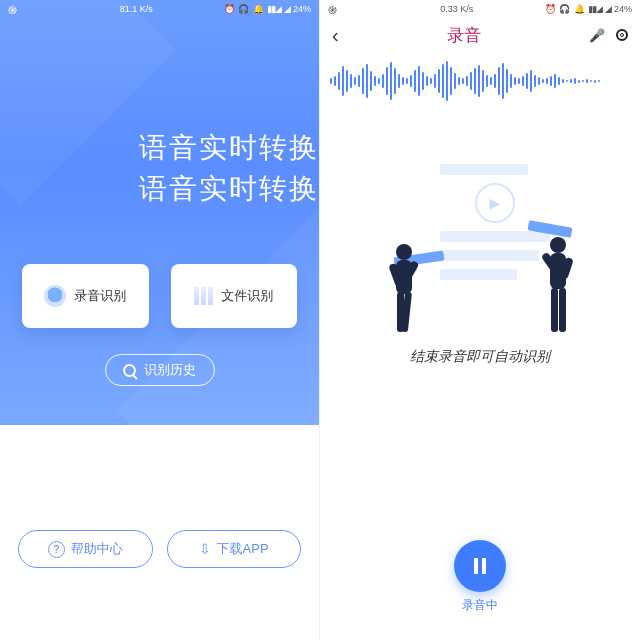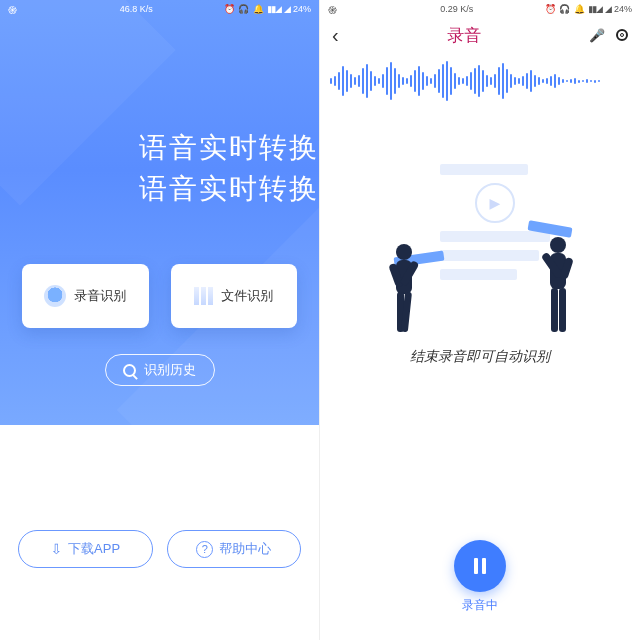--- a/index.html
+++ b/index.html
@@ -127,21 +127,21 @@
 </head>
 <body>
 
 <div class="phone phone-left">
   <div class="hero">
     <div class="hero-shapes"></div>
     <div class="status-bar dark">
       <div class="status-left">
           <span class="spiral">֍</span>
         </div>
-      <div class="status-center"><span>46.8 K/s</span></div>
+      <div class="status-center"><span>81.1 K/s</span></div>
       <div class="status-right">
         <span>⏰</span>
         <span>🎧</span>
         <span>🔔</span>
         <span class="sig">▮▮◢</span>
         <span class="sig">◢</span>
         <span>24%</span>
       </div>
     </div>
     <div class="hero-content">
@@ -165,36 +165,36 @@
       </div>
       <div class="history-btn">
         <span class="mag"></span>
         <span>识别历史</span>
       </div>
     </div>
   </div>
 
   <div class="bottom-btns">
     <div class="out-btn">
+      <span class="help-icon"></span>
+      <span>帮助中心</span>
+    </div>
+    <div class="out-btn">
       <span class="dl-icon"></span>
       <span>下载APP</span>
-    </div>
-    <div class="out-btn">
-      <span class="help-icon"></span>
-      <span>帮助中心</span>
     </div>
   </div>
 </div>
 
 <div class="phone phone-right">
   <div class="status-bar">
     <div class="status-left">
         <span class="spiral">֍</span>
       </div>
-    <div class="status-center"><span>0.29 K/s</span></div>
+    <div class="status-center"><span>0.33 K/s</span></div>
     <div class="status-right">
       <span>⏰</span>
       <span>🎧</span>
       <span>🔔</span>
       <span class="sig">▮▮◢</span>
       <span class="sig">◢</span>
       <span>24%</span>
     </div>
   </div>
   <div class="r-title">

